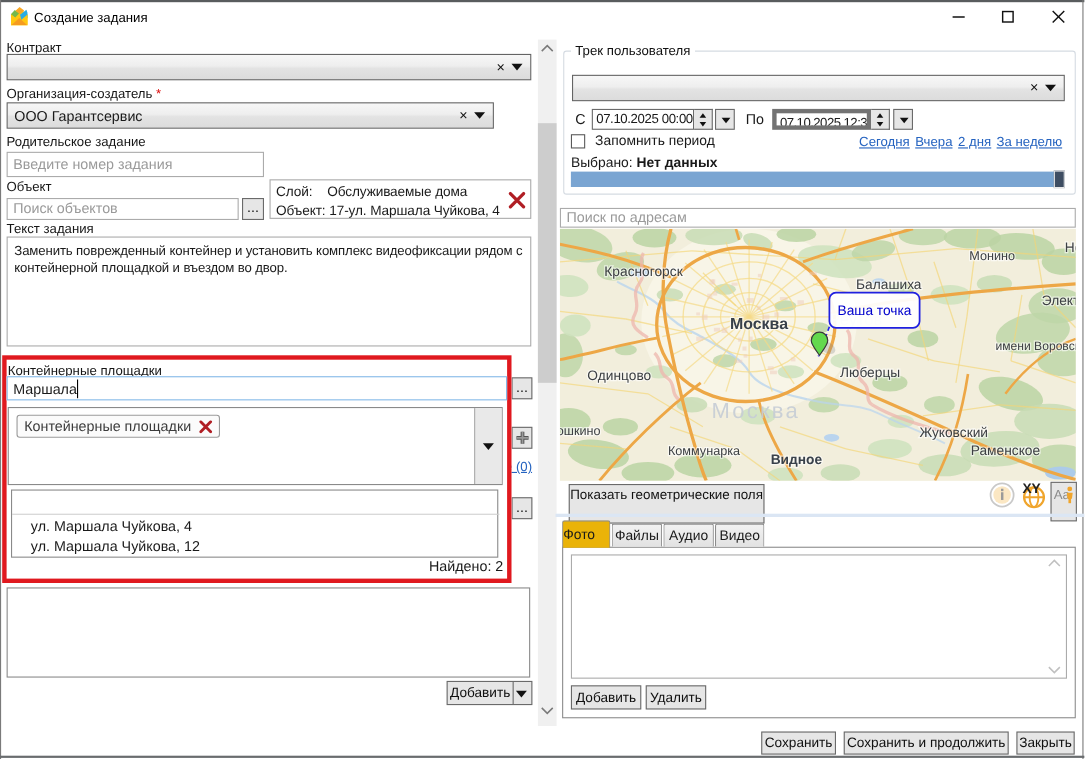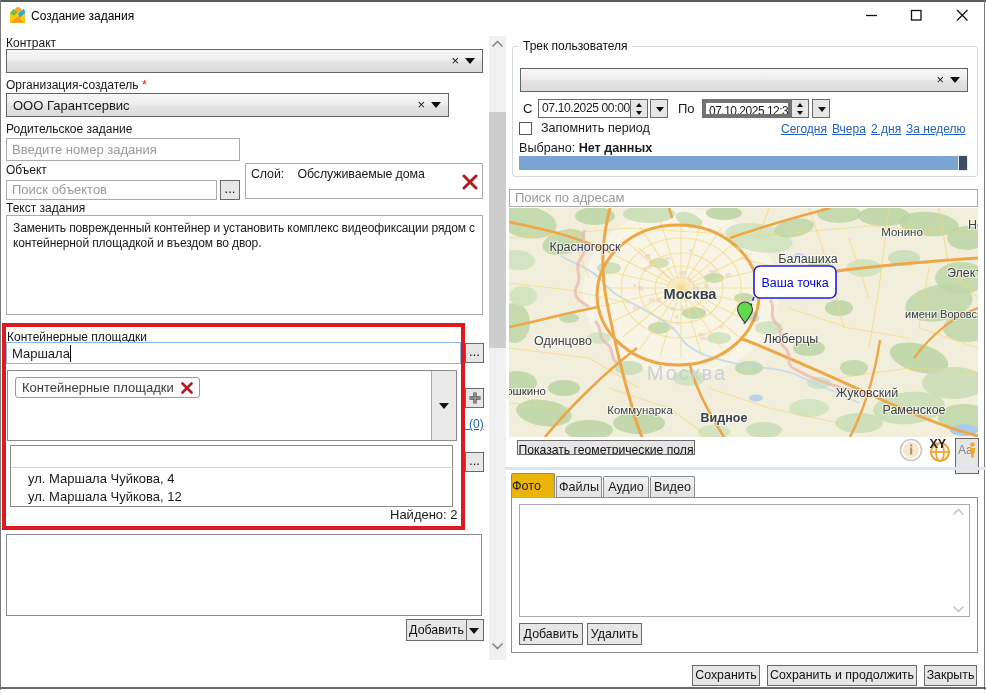--- a/index.html
+++ b/index.html
@@ -54,20 +54,21 @@
     <span class="ar"></span>
   </div>
   <div class="lbl" style="left:6px;top:122px;">Родительское задание</div>
   <div class="tbox" style="left:6px;top:138px;width:234px;height:23px;line-height:21px;"><span class="ph">Введите номер задания</span></div>
 
   <div class="lbl" style="left:6px;top:163px;">Объект</div>
   <div class="tbox" style="left:6px;top:180px;width:211px;height:20px;line-height:18px;"><span class="ph">Поиск объектов</span></div>
   <div class="btn" style="left:220px;top:180px;width:20px;height:20px;line-height:16px;">...</div>
   <div class="abs" style="left:245px;top:163px;width:238px;height:36px;border:1px solid #ababab;background:#fff;">
     <div style="position:absolute;left:5px;top:3px;font-size:12.4px;letter-spacing:-0.1px;">Слой:&nbsp;&nbsp;&nbsp;&nbsp;Обслуживаемые дома</div>
+    <div style="position:absolute;left:5px;top:20px;font-size:12.4px;letter-spacing:-0.1px;">Объект: 17-ул. Маршала Чуйкова, 4</div>
     <svg style="position:absolute;right:4px;top:10px;" width="16" height="16" viewBox="0 0 16 16">
       <path d="M2 2 L14 14 M14 2 L2 14" stroke="#b01e24" stroke-width="3" stroke-linecap="round"></path>
     </svg>
   </div>
 
   <div class="lbl" style="left:6px;top:201px;">Текст задания</div>
   <div class="abs" style="left:6px;top:215px;width:477px;height:100px;border:1px solid #ababab;background:#fff;font-size:12px;letter-spacing:-0.12px;line-height:14.6px;padding:5px 6px;white-space:nowrap;color:#1a1a1a;">Заменить поврежденный контейнер и установить комплекс видеофиксации рядом с<br>контейнерной площадкой и въездом во двор.</div>
 
   <div class="abs" style="left:2px;top:323px;width:463px;height:207px;border:4px solid #e0191f;background:#fff;z-index:5;"></div>
 
@@ -342,21 +343,21 @@
 <text x="358" y="189" font-size="12.5" font-weight="normal" font-family="Liberation Sans" fill="#3d4043" text-anchor="middle" paint-order="stroke" stroke="#ffffff" stroke-width="2.2" stroke-opacity="0.6">Жуковский</text>
 <text x="405" y="206" font-size="12.5" font-weight="normal" font-family="Liberation Sans" fill="#3d4043" text-anchor="middle" paint-order="stroke" stroke="#ffffff" stroke-width="2.2" stroke-opacity="0.6">Раменское</text>
 <ellipse cx="243" cy="108" rx="8" ry="5" fill="#888" opacity="0.3" transform="rotate(30 243 108)"></ellipse>
 <line x1="245" y1="89" x2="235" y2="116" stroke="#2222ee" stroke-width="1.5" stroke-dasharray="4,3"></line>
 <path d="M236,115 C231,108 228.5,105 228.5,101.5 C228.5,97 232,94 236,94 C240,94 243.5,97 243.5,101.5 C243.5,105 241,108 236,115 Z" fill="#63d84d" stroke="#3a3a3a" stroke-width="1.1"></path>
 <rect x="245" y="58" width="82" height="32" rx="6" fill="#ffffff" fill-opacity="0.94" stroke="#2020df" stroke-width="1.6"></rect>
 <text x="286" y="78.5" font-size="12.5" font-family="Liberation Sans" fill="#0000cd" text-anchor="middle">Ваша точка</text>
 </svg>
   </div>
 
-  <div class="btn" style="left:517px;top:440px;width:178px;height:15px;line-height:19px;font-size:12.2px;">Показать геометрические поля</div>
+  <div class="btn" style="left:517px;top:440px;width:178px;height:36px;line-height:19px;font-size:12.2px;">Показать геометрические поля</div>
   <svg class="abs" style="left:899px;top:438px;" width="24" height="24" viewBox="0 0 24 24">
     <circle cx="12" cy="12" r="10.5" fill="#fff" stroke="#c9c9c9" stroke-width="1.6"></circle>
     <circle cx="12" cy="12" r="8" fill="#fbe7c3"></circle>
     <rect x="11" y="9.5" width="2.2" height="7" fill="#9a9a9a"></rect>
     <rect x="11" y="6.3" width="2.2" height="2.2" fill="#9a9a9a"></rect>
   </svg>
   <svg class="abs" style="left:926px;top:436px;" width="28" height="28" viewBox="0 0 28 28">
     <circle cx="14" cy="16" r="9" fill="none" stroke="#f0a52c" stroke-width="2.1"></circle>
     <ellipse cx="14" cy="16" rx="4" ry="9" fill="none" stroke="#f0a52c" stroke-width="1.7"></ellipse>
     <line x1="5" y1="16" x2="23" y2="16" stroke="#f0a52c" stroke-width="1.7"></line>

